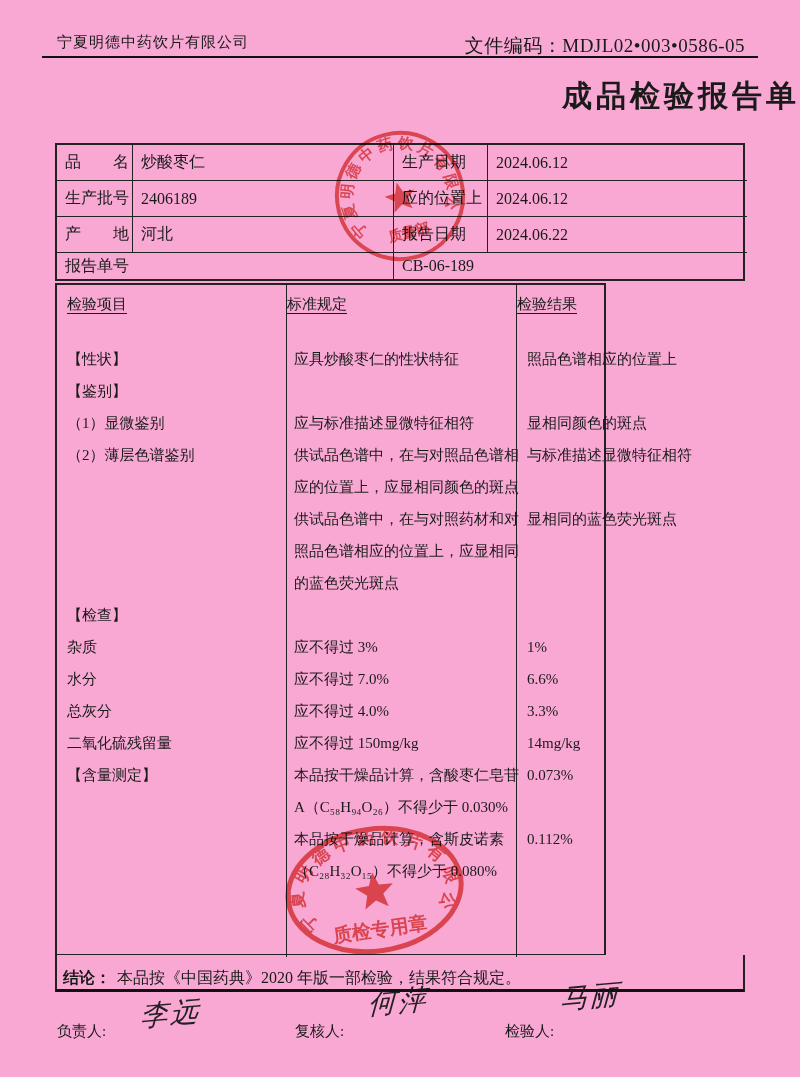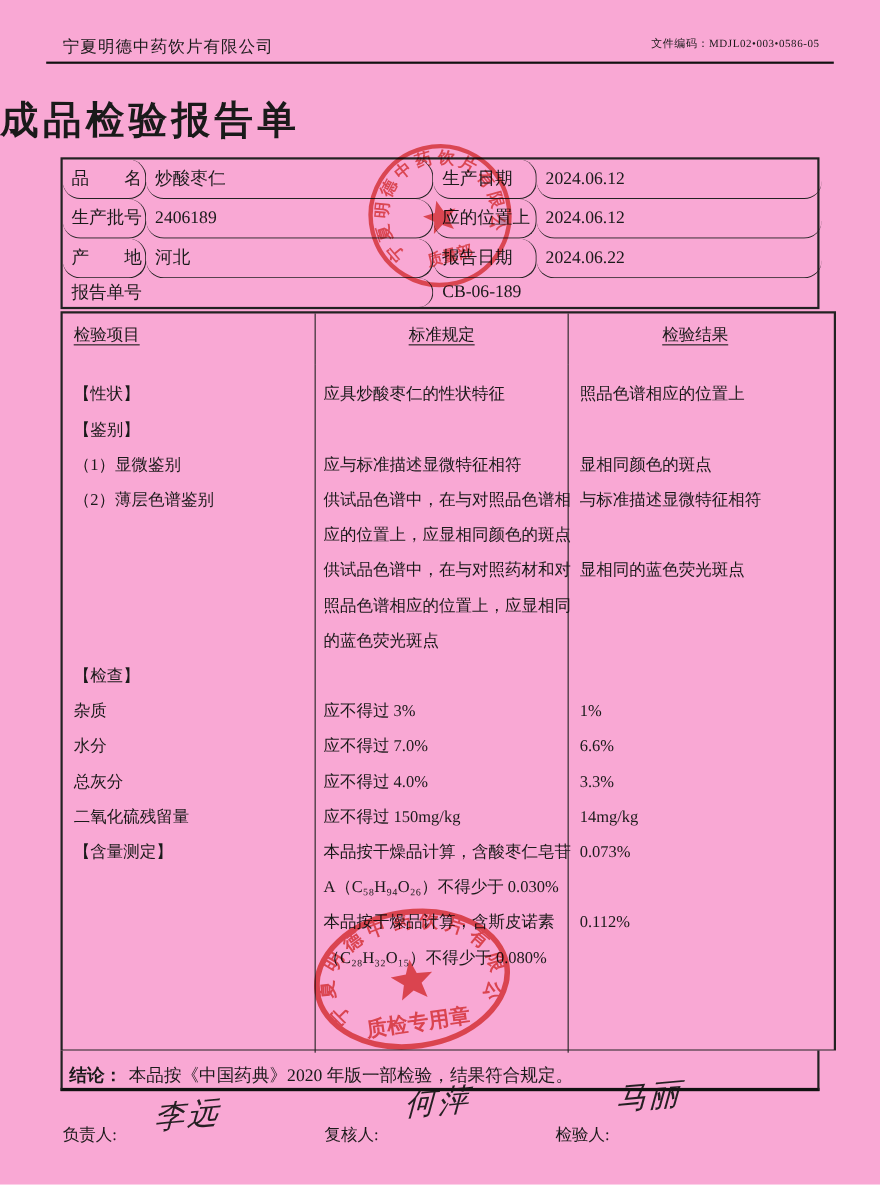--- a/index.html
+++ b/index.html
@@ -2,48 +2,48 @@
 <html><head>
 <meta charset="utf-8">
 <style>
   html,body{margin:0;padding:0;background:#ffffff;}
   .page{
     position:relative;width:800px;height:1077px;background:#f9a8d4;overflow:hidden;
     font-family:Liberation Serif, serif;color:#1a1a1a;
   }
   
   .hdr-company{position:absolute;left:57px;top:33px;font-size:15px;letter-spacing:1px;}
-  .hdr-code{position:absolute;right:55px;top:33px;font-size:10px;letter-spacing:.5px;text-align:center;}
+  .hdr-code{position:absolute;right:55px;top:33px;font-size:19px;letter-spacing:.5px;text-align:center;}
   .hdr-rule{position:absolute;left:42px;top:56px;width:716px;height:2px;background:#111;}
   
-  .title{position:absolute;left:0;top:86px;width:100%;text-align:left;
-    font-size:35px;font-weight:bold;letter-spacing:4px;}
+  .title{position:absolute;left:0;top:76px;width:100%;text-align:right;
+    font-size:30px;font-weight:bold;letter-spacing:4px;}
   
   .info{
     position:absolute;left:55px;top:143px;width:690px;
     display:grid;grid-template-columns:76px 261px 94px 259px;
     border:2px solid #222;box-sizing:border-box;font-size:16px;
   }
   .info .c{border-right:1px solid #222;border-bottom:1px solid #222;
-    display:flex;align-items:center;box-sizing:border-box;padding:0 8px;white-space:nowrap;border-radius:16px;}
+    display:flex;align-items:center;box-sizing:border-box;padding:0 8px;white-space:nowrap;}
   .info .c.h36{height:36px;} .info .c.h26{height:26px;}
   .info .c.last{border-right:none;}
   .info .c.bot{border-bottom:none;}
   .info .c.span2a{grid-column:1 / 3;}
   .info .c.span2b{grid-column:3 / 5;}
   
   .main{
-    position:absolute;left:55px;top:283px;width:705px;height:672px;
+    position:absolute;left:55px;top:283px;width:551px;height:672px;
     display:grid;grid-template-columns:230px 230px 230px;grid-template-rows:46px 626px;
     border:2px solid #222;border-bottom:1px solid #222;box-sizing:border-box;font-size:15px;
   }
   .main .mh{border-right:1px solid #222;box-sizing:border-box;padding-top:10px;}
   .main .mh span{text-decoration:underline;text-underline-offset:4px;}
   .main .mh.c1{padding-left:10px;}
-  .main .mh.c2,.main .mh.c3{text-align:center;}
+  .main .mh.c2,.main .mh.c3{text-align:left;}
   .main .mc{border-right:1px solid #222;box-sizing:border-box;padding-top:12px;overflow:visible;}
   .main .last{border-right:none;}
   .main .mc.c1{padding-left:10px;}
   .main .mc.c2{padding-left:7px;}
   .main .mc.c3{padding-left:10px;}
   .tline{height:32px;line-height:32px;white-space:nowrap;}
   
   .concl{
     position:absolute;left:55px;top:955px;width:690px;height:37px;box-sizing:border-box;
     border-left:2px solid #222;border-right:2px solid #222;border-bottom:3px solid #111;

